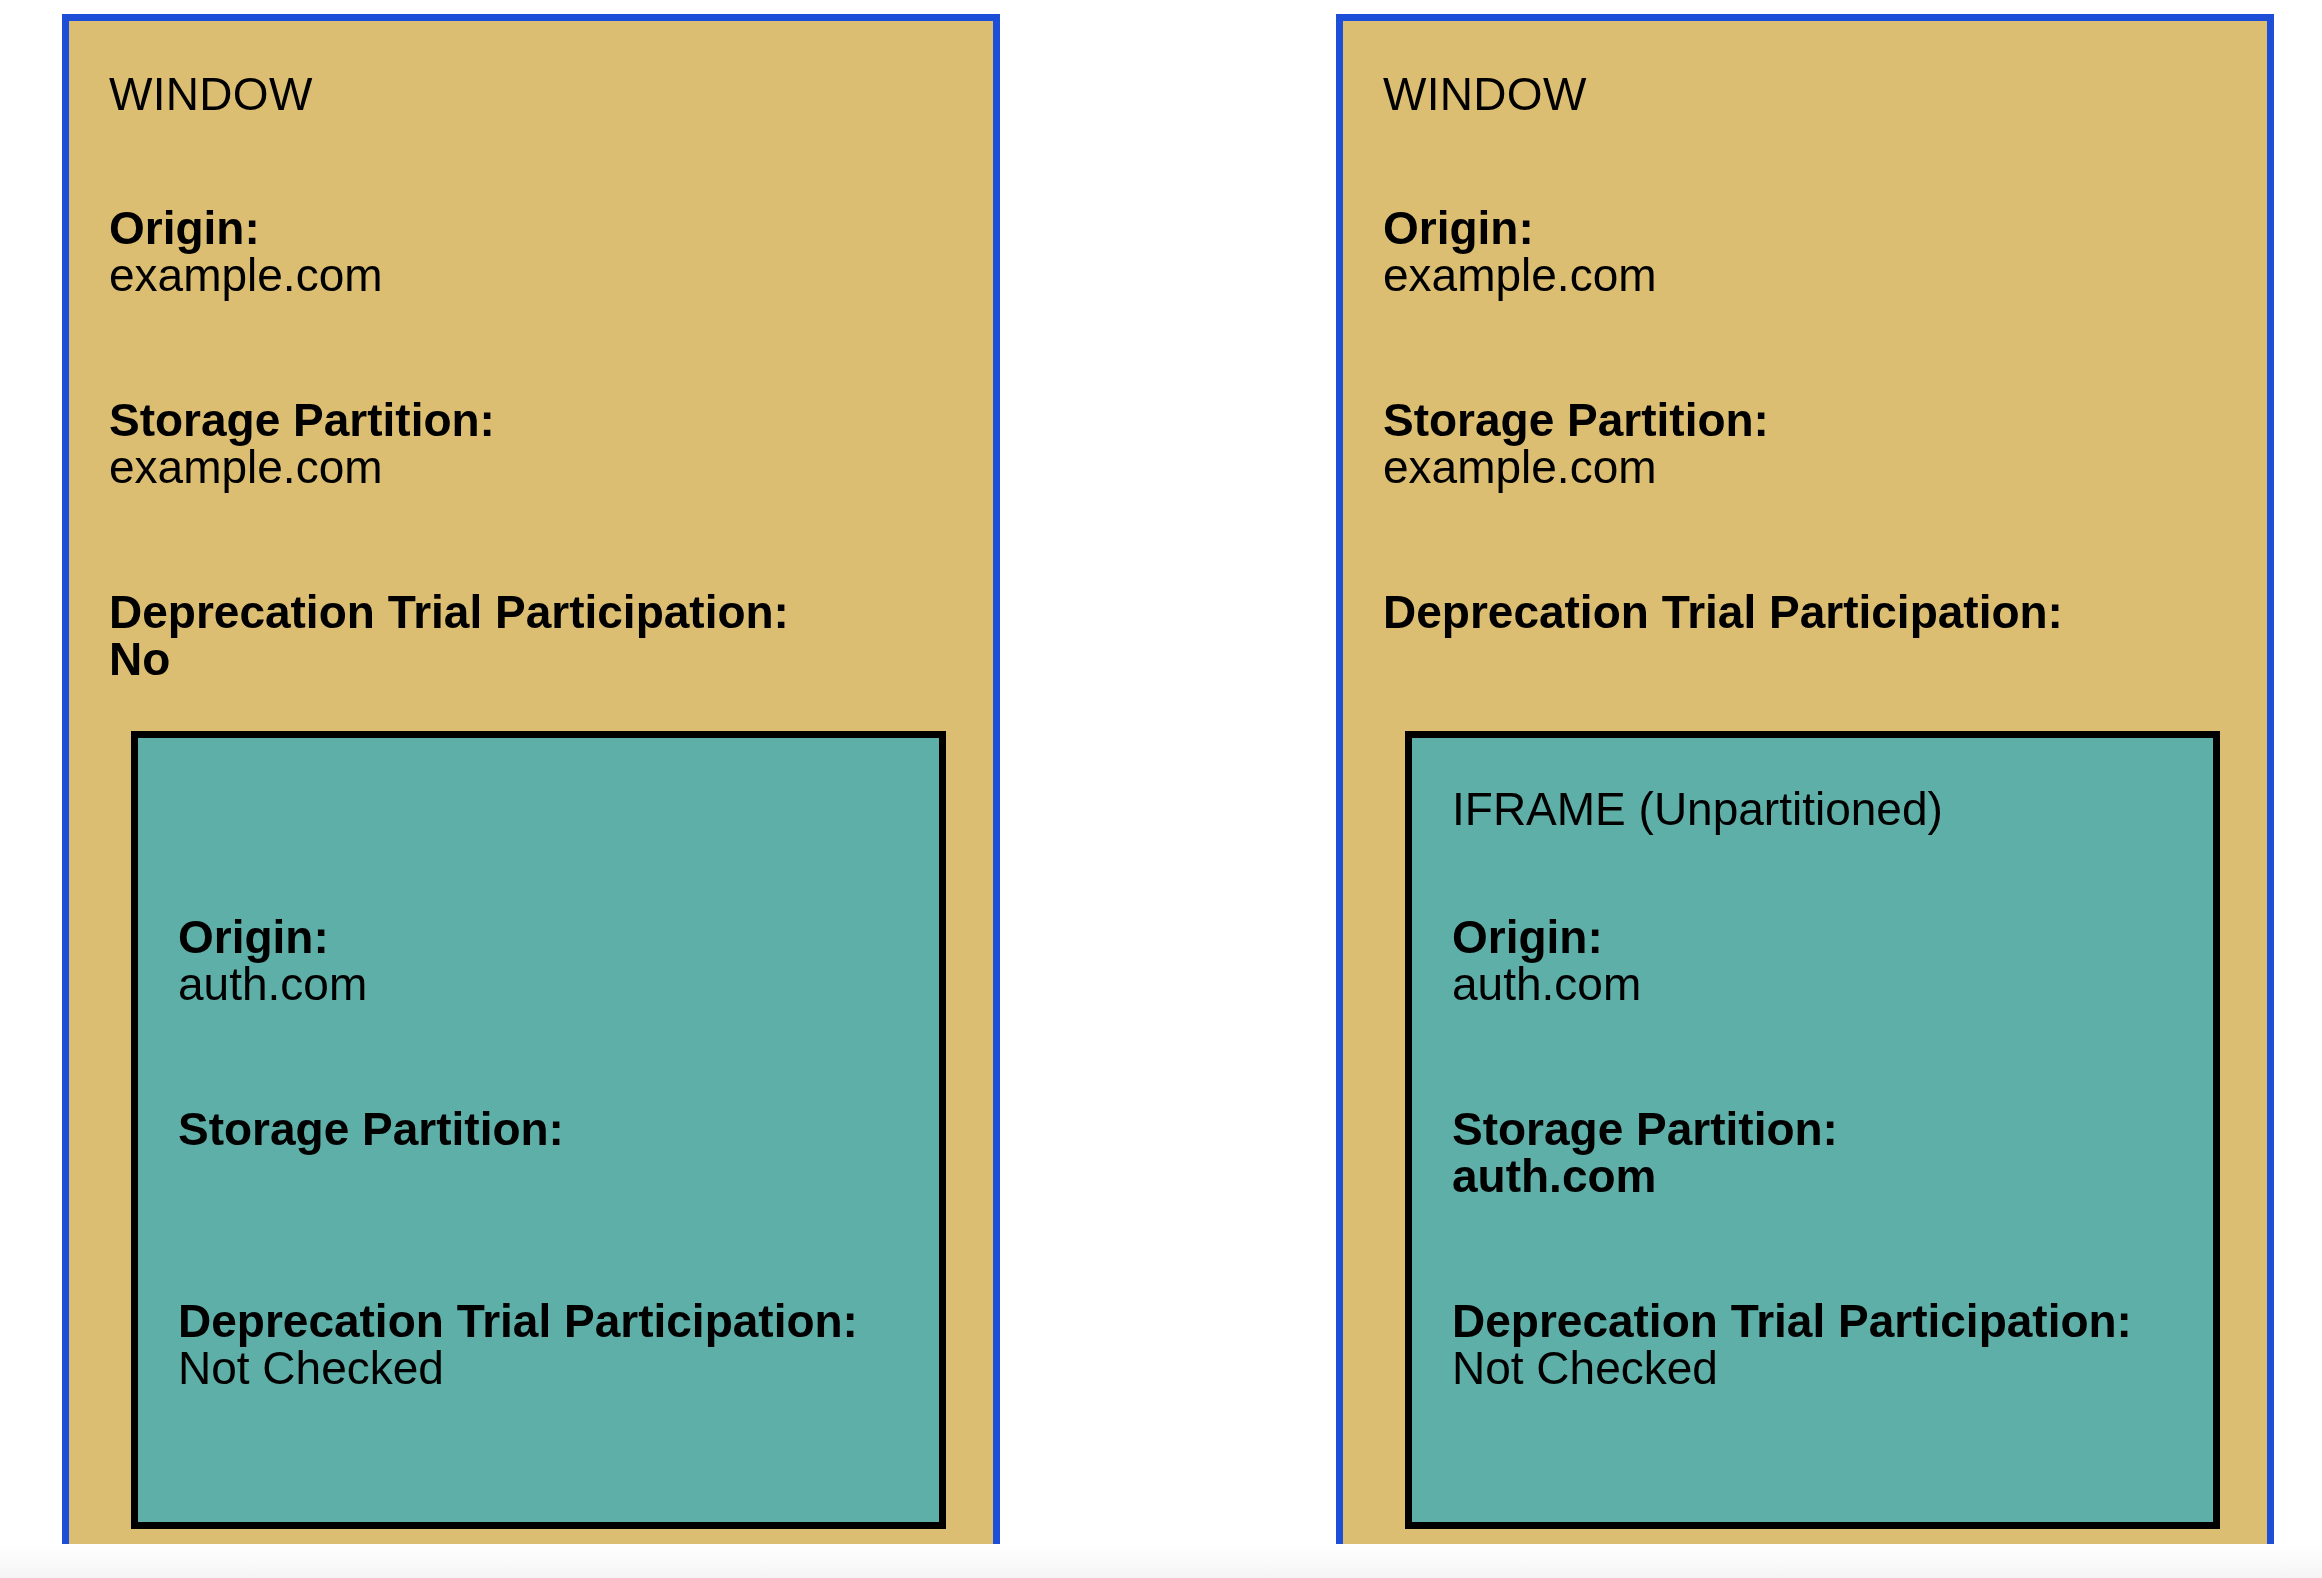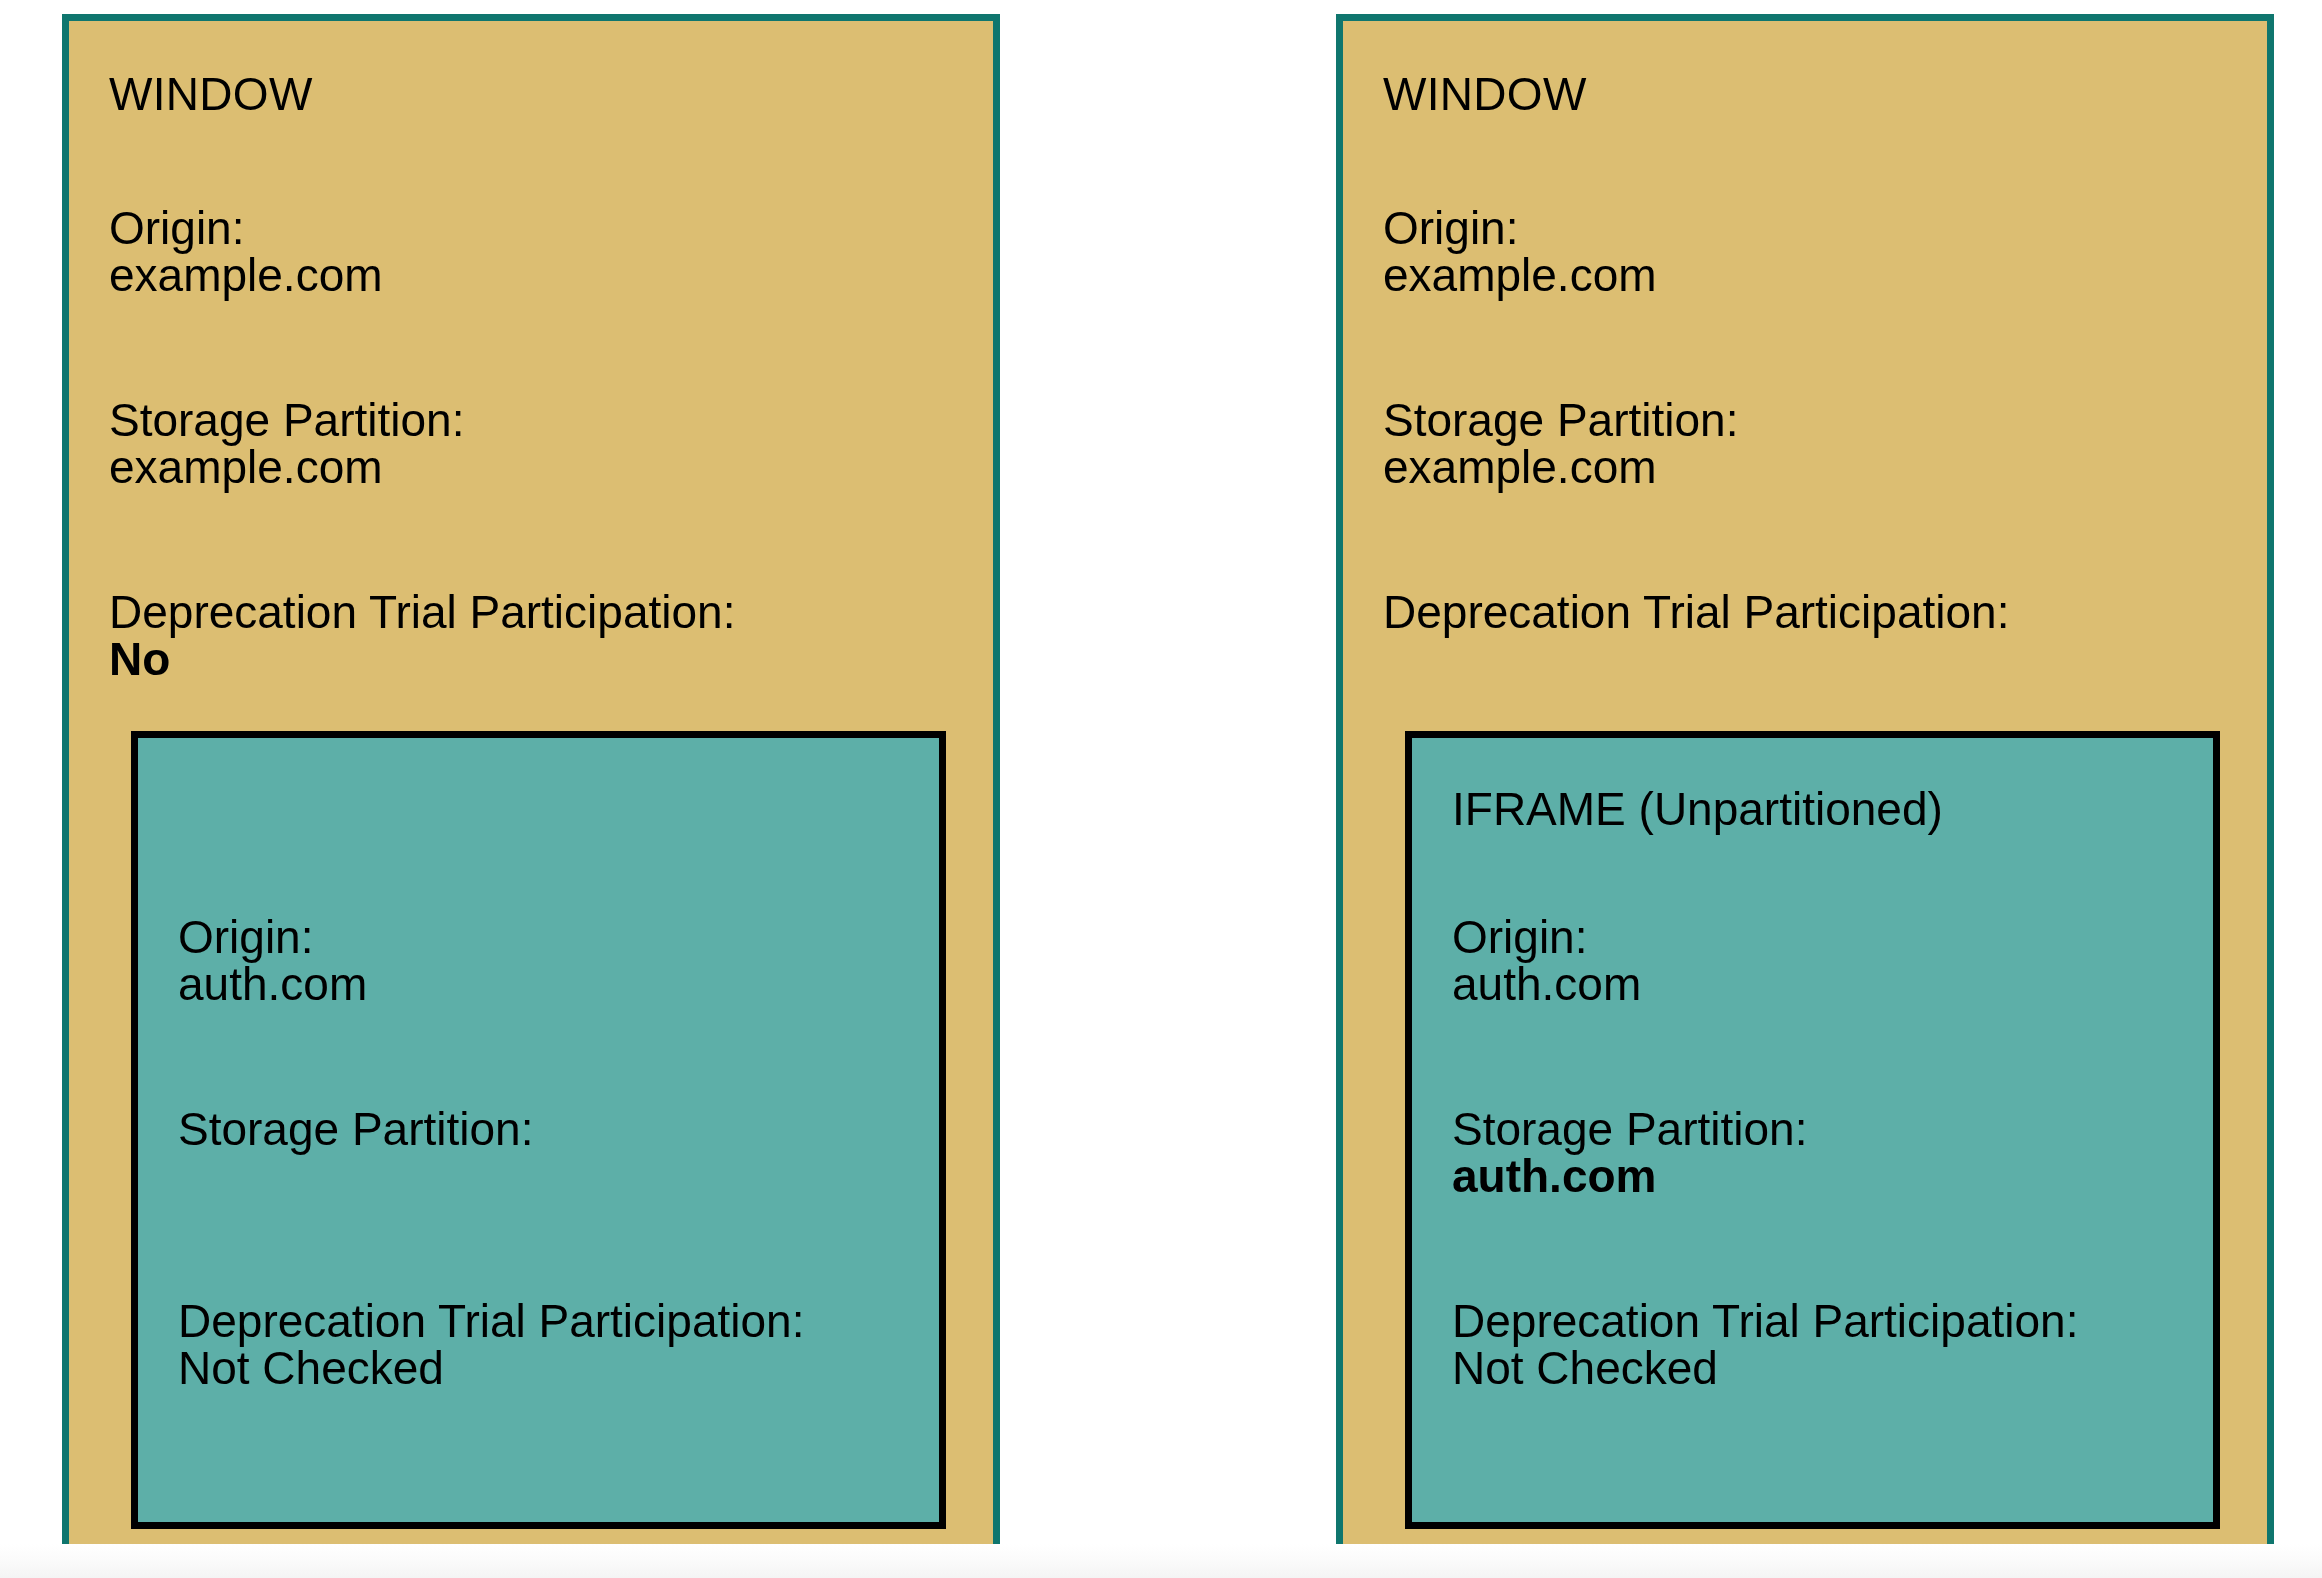--- a/index.html
+++ b/index.html
@@ -29,21 +29,21 @@
 
   .canvas {
     position: absolute;
     inset: 0;
   }
 
   
   .window-box {
     position: absolute;
     background: #DCBE72;
-    border: 7px solid #0f766e;
+    border: 7px solid #1d4ed8;
     box-sizing: border-box;
     padding: 0;
   }
   .window-box.left  { left: 62px;   top: 14px; width: 938px;  height: 1538px; }
   .window-box.right { left: 1336px; top: 14px; width: 938px;  height: 1538px; }
 
   .window-inner {
     position: relative;
     width: 100%;
     height: 100%;
@@ -59,21 +59,21 @@
     white-space: nowrap;
   }
 
   .field {
     position: absolute;
     left: 40px;
     font-size: 46px;
     line-height: 1.02;
     white-space: nowrap;
   }
-  .field .k { display: block; font-weight: 400; }
+  .field .k { display: block; font-weight: 700; }
   .field .v { display: block; font-weight: 400; }
   .field .v.bold { font-weight: 700; }
 
   .window-origin    { top: 184px; }
   .window-partition { top: 376px; }
   .window-trial     { top: 568px; }
 
   
   .iframe-box {
     position: absolute;

